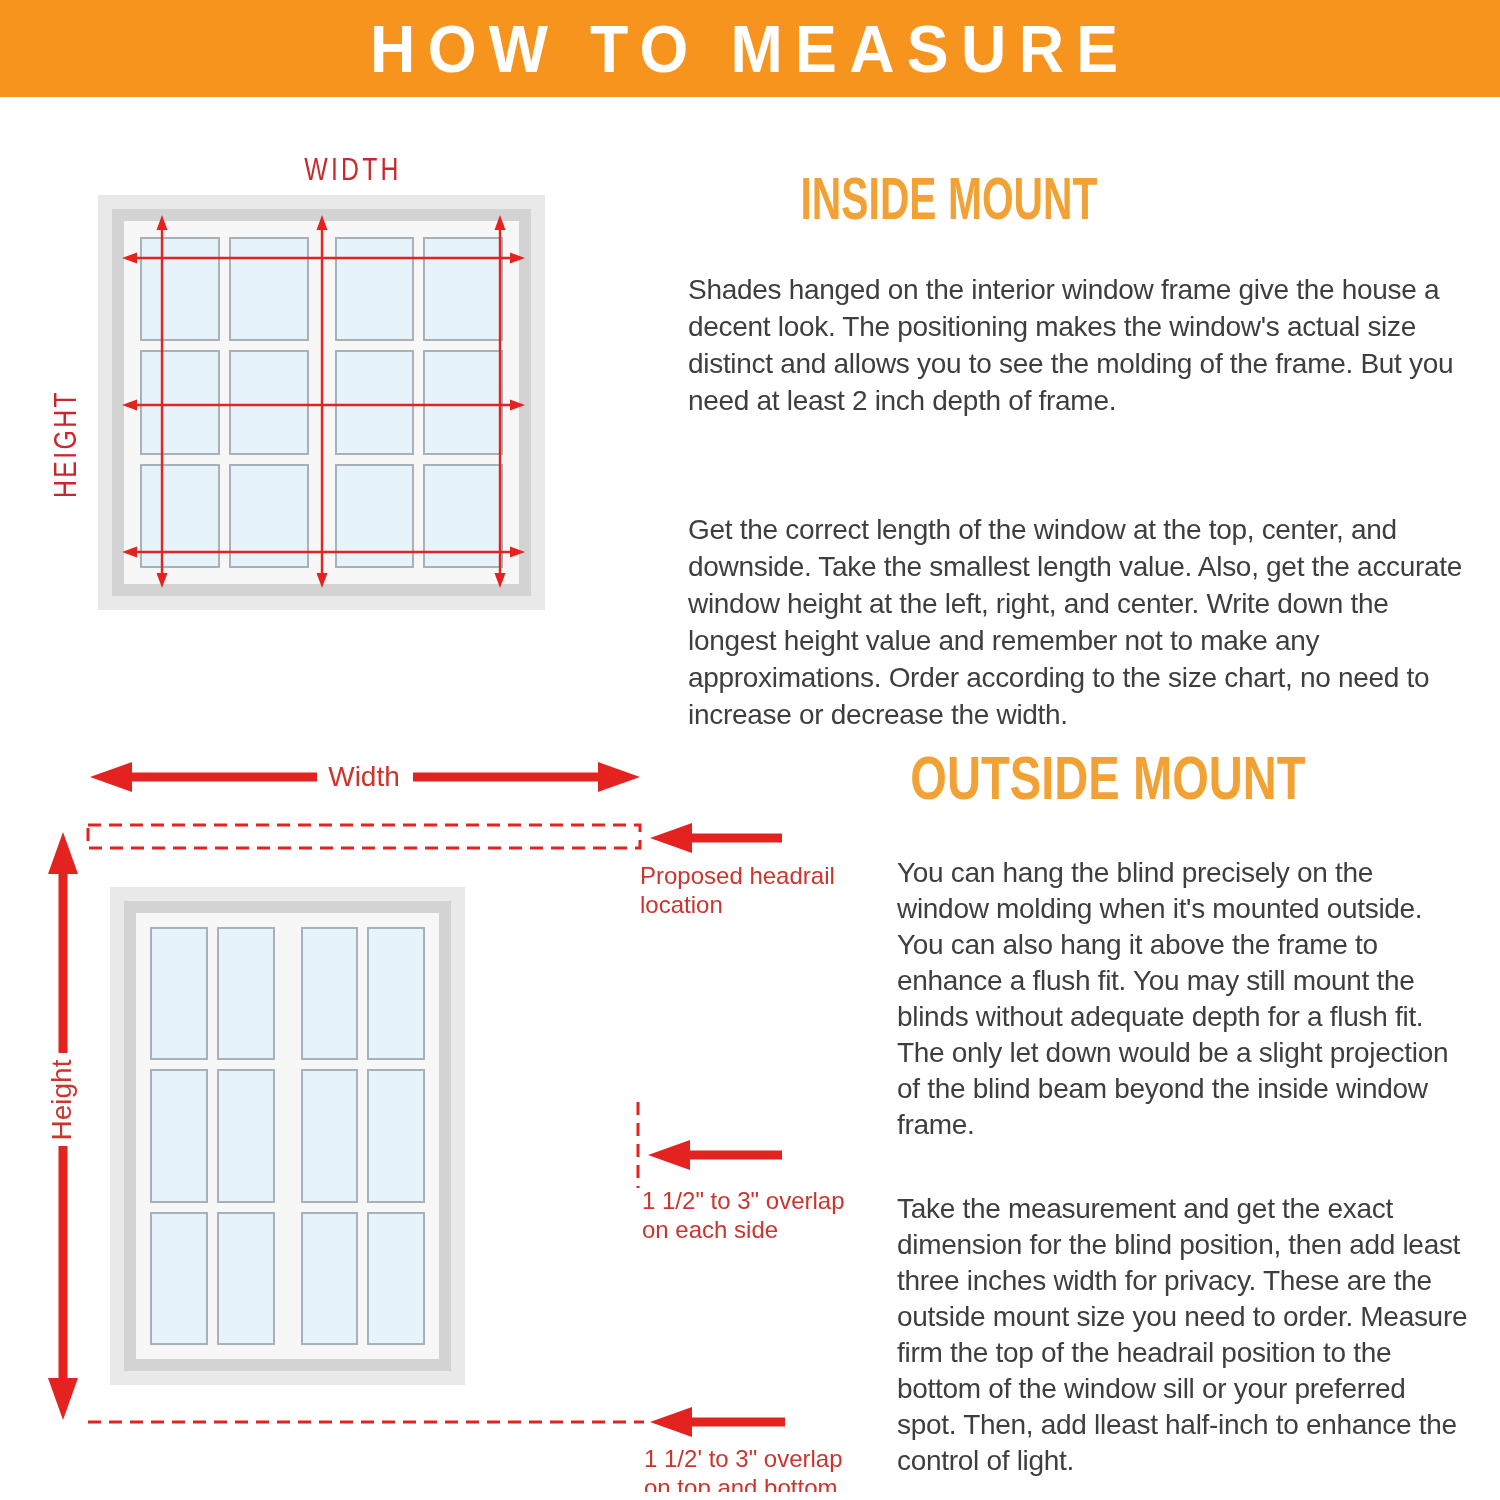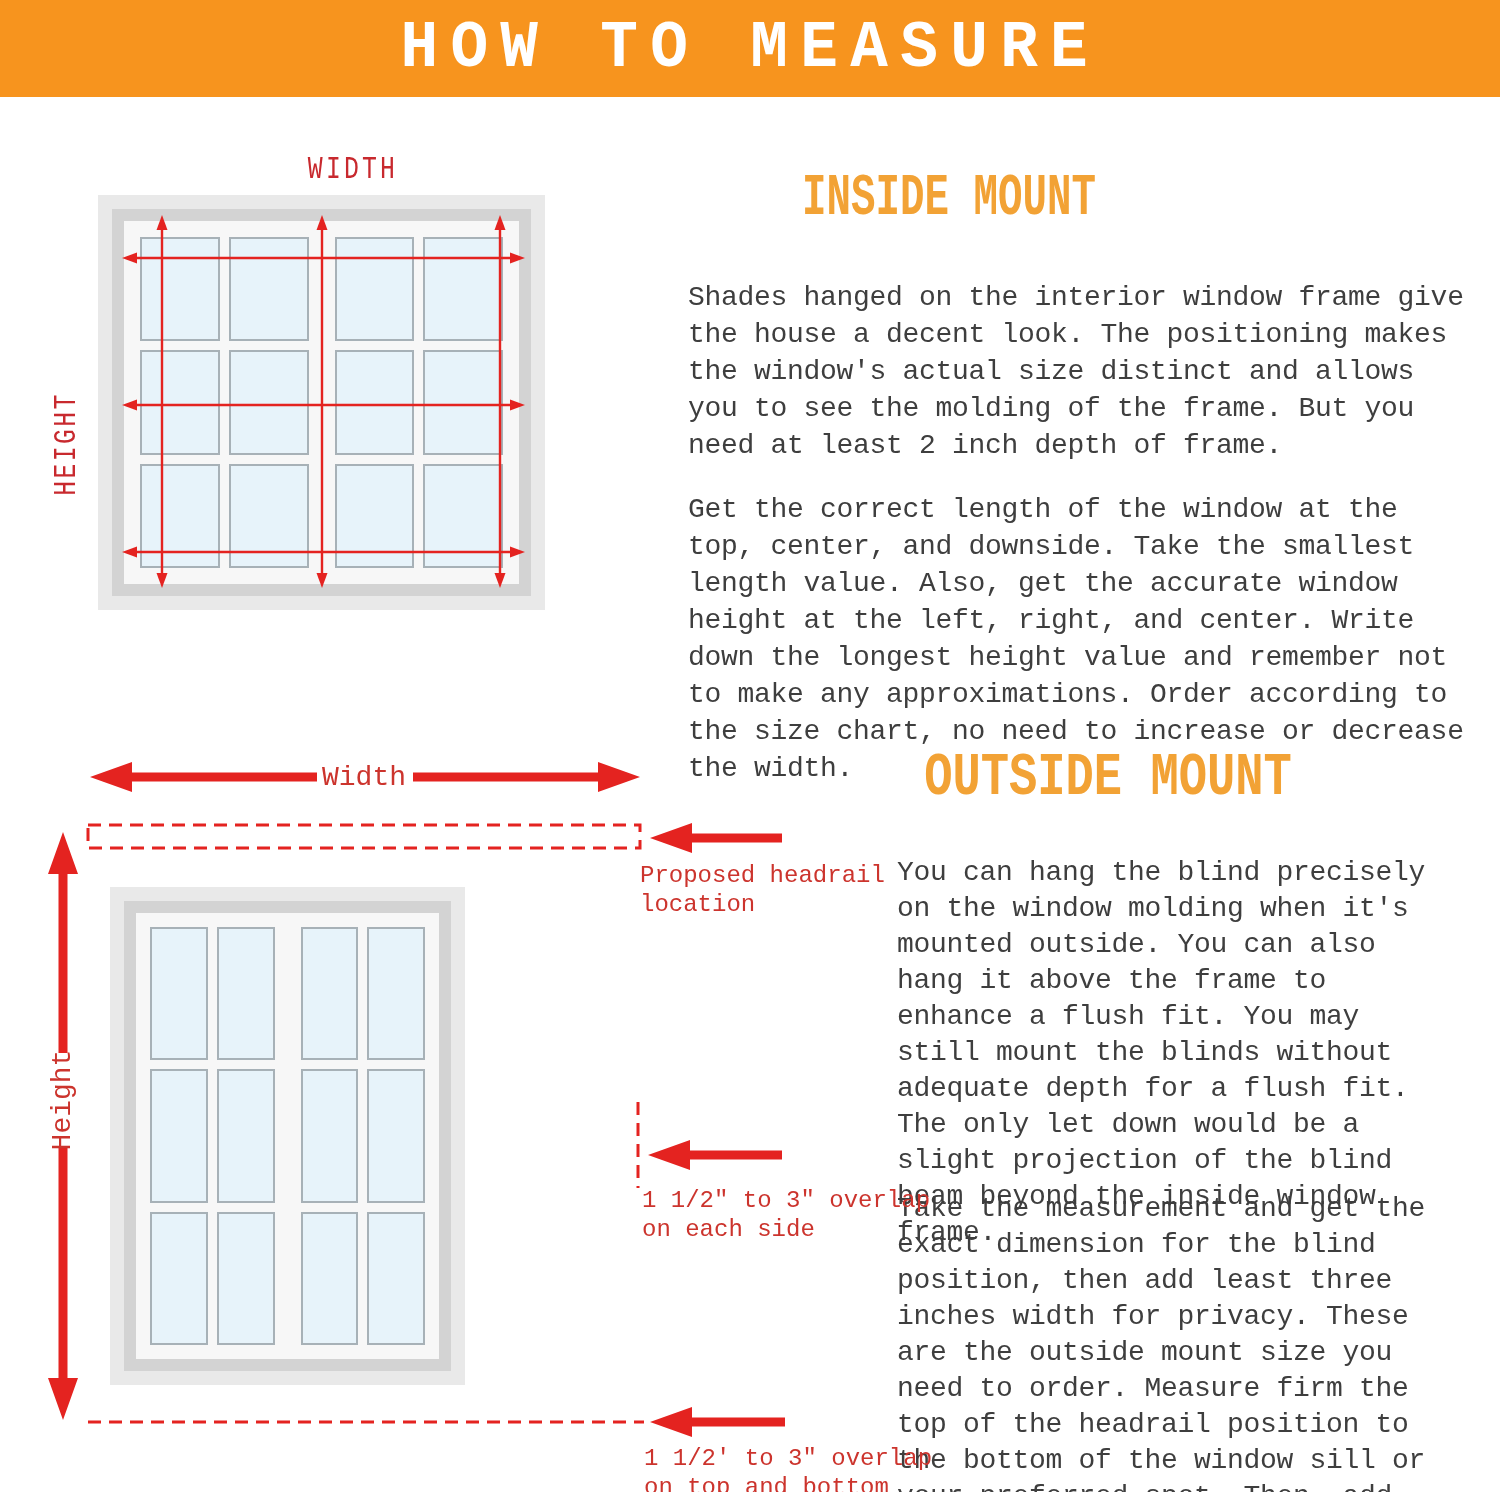--- a/index.html
+++ b/index.html
@@ -1,18 +1,18 @@
 <!DOCTYPE html>
 <html style="--banner-bg: #f7941e; --heading-orange: #f2a235; --arrow-red: #e42320; --label-red: #c8292e; --annotation-red: #cc342d; --body-text: #3e3e3e; --pane-blue: #e7f3fa; --frame-outer: #e9e9e9; --frame-mid: #d3d3d3; --sash: #f7f7f7;"><head>
 <meta charset="utf-8">
 <style>
   html,body{margin:0;padding:0;background:#ffffff;}
   #canvas{
     position:relative;width:1500px;height:1492px;background:#fff;overflow:hidden;
-    font-family:Liberation Mono, monospace;
+    font-family:Liberation Sans, sans-serif;
   }
   
   .banner{
     position:absolute;left:0;top:0;width:1500px;height:97px;
     background:var(--banner-bg,#f7941e);
     display:flex;align-items:center;justify-content:center;
   }
   .banner h1{
     margin:0;color:#ffffff;font-size:66px;font-weight:bold;letter-spacing:13px;
     transform:scaleX(.95);white-space:nowrap;
@@ -48,22 +48,22 @@
   .mount-title{
     position:absolute;z-index:4;margin:0;font-weight:bold;white-space:nowrap;
     color:var(--heading-orange,#f2a235);
   }
   #inside-title{left:949px;top:164px;font-size:60px;transform:translateX(-50%) scaleX(.68);}
   #outside-title{left:1108px;top:742px;font-size:62px;transform:translateX(-50%) scaleX(.76);}
   .body-par{
     position:absolute;z-index:4;color:var(--body-text,#3e3e3e);
     font-size:28px;line-height:37px;letter-spacing:-0.3px;text-align:left;
   }
-  #inside-p1{left:688px;top:251px;width:778px;}
-  #inside-p2{left:688px;top:463px;width:778px;}
+  #inside-p1{left:688px;top:243px;width:778px;}
+  #inside-p2{left:688px;top:483px;width:778px;}
   #outside-p1{left:897px;top:827px;width:560px;line-height:36px;}
   #outside-p2{left:897px;top:1163px;width:572px;line-height:36px;}
 </style>
 </head>
 <body>
 
 <div id="canvas">
 
   <header class="banner">
     <h1>HOW TO MEASURE</h1>

